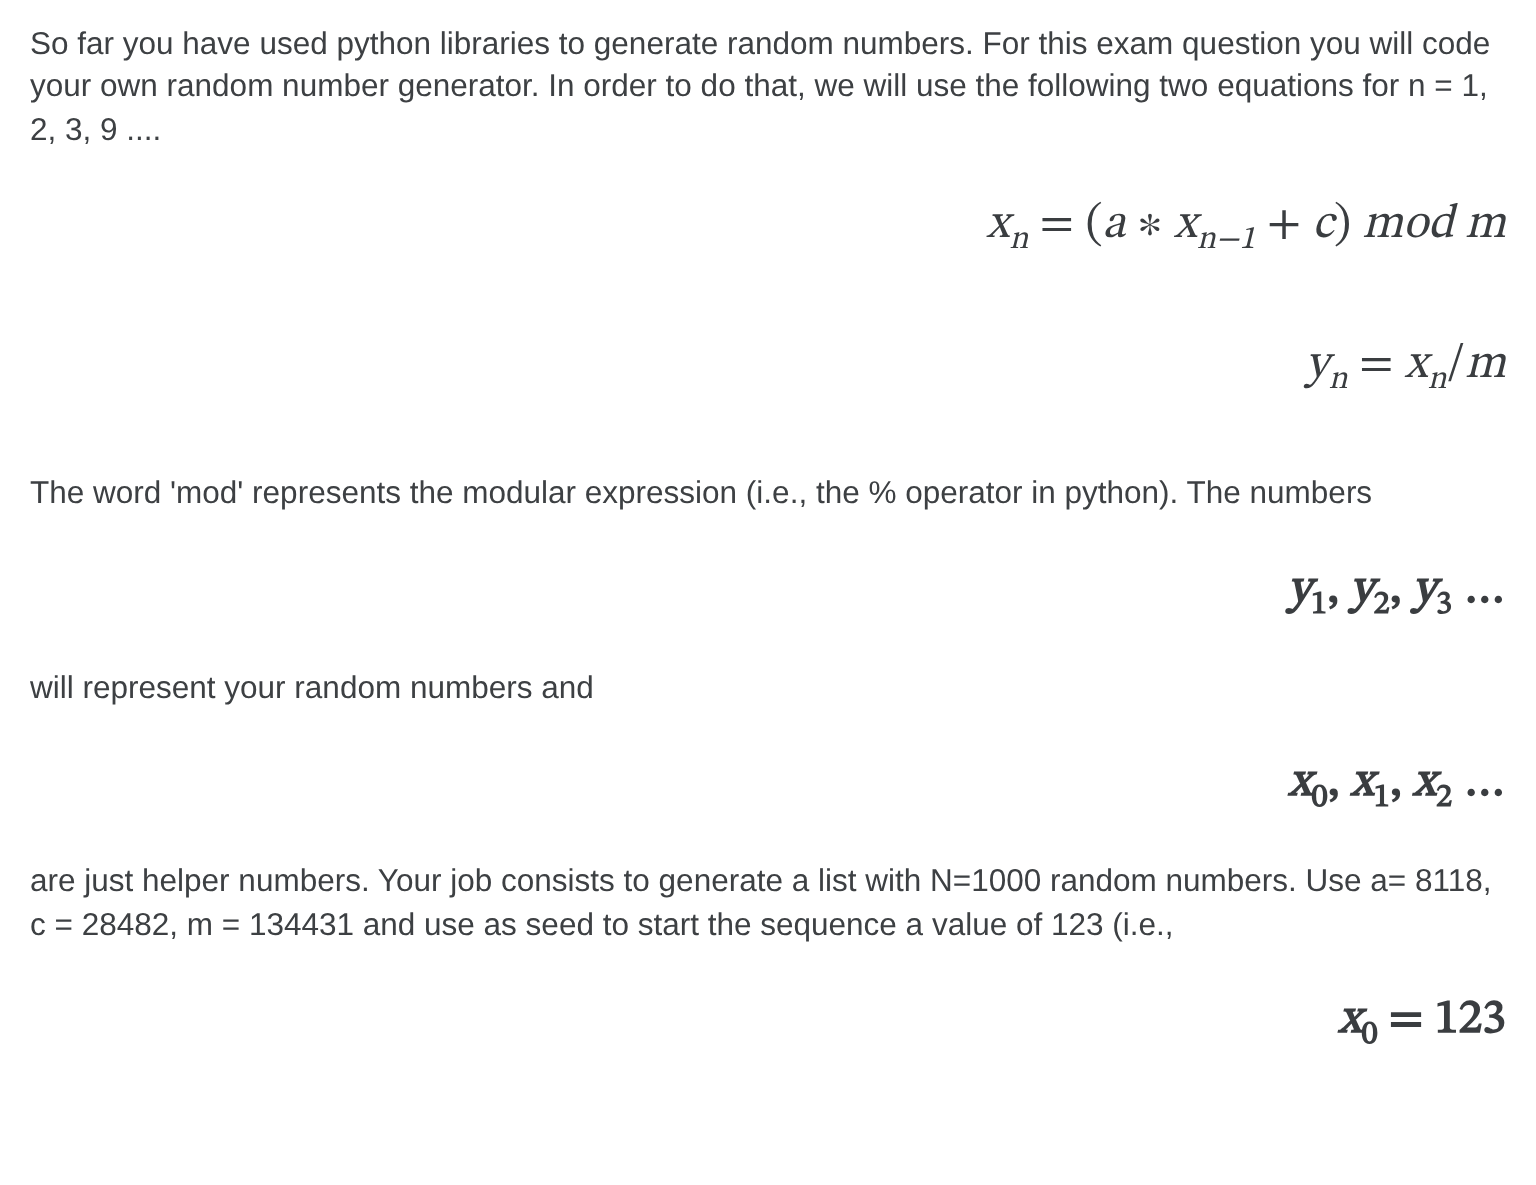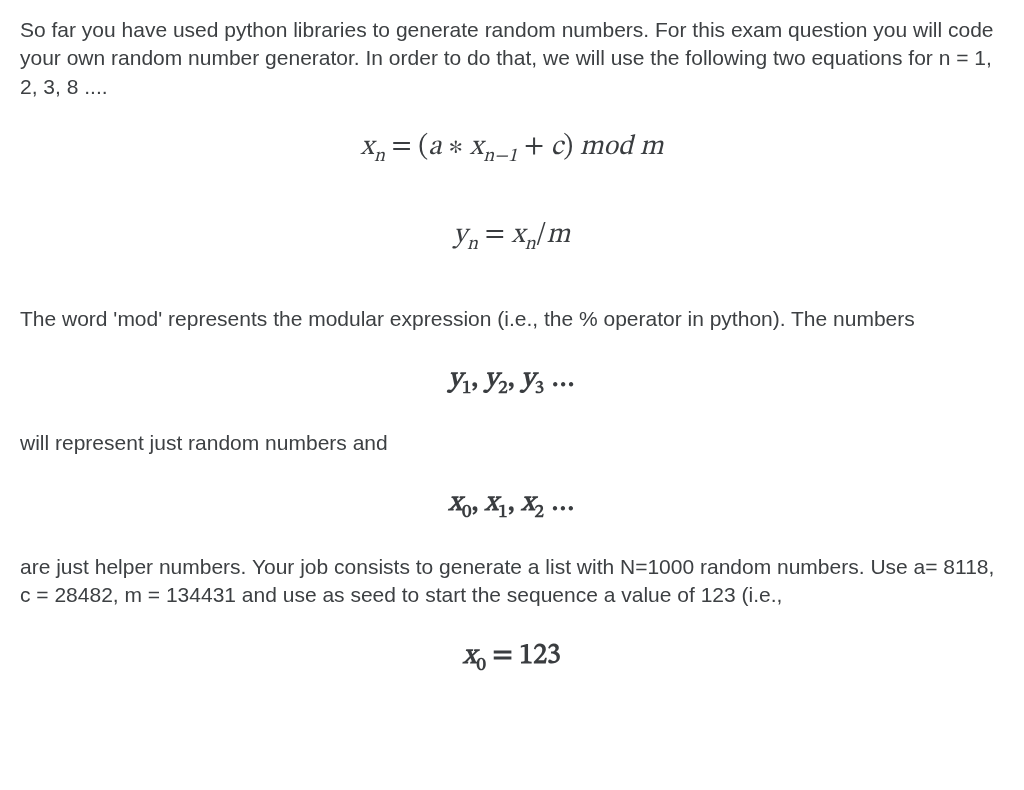--- a/index.html
+++ b/index.html
@@ -10,60 +10,60 @@
       font-size: 21px;
       line-height: 1.35;
       background: #ffffff;
       width: 1024px;
       box-sizing: border-box;
     }
     .para {
       margin: 0 0 28px 0;
     }
     .equation {
-      text-align: center;
+      text-align: right;
       font-family: 'Cambria Math', 'STIX Two Math', 'Latin Modern Math', 'Times New Roman', serif;
-      font-size: 28px;
+      font-size: 32px;
       font-style: italic;
       margin: 18px 0 50px 0;
       color: #3a3d40;
     }
     .equation.tight {
       margin: 14px 0 30px 0;
       font-weight: bold;
     }
     sub {
       font-size: 0.68em;
       vertical-align: sub;
       line-height: 0;
     }
     .upright {
       font-style: normal;
     }
   </style>
 </head>
 <body>
 
-<p class="para">So far you have used python libraries to generate random numbers. For this exam question you will code your own random number generator. In order to do that, we will use the following two equations for n = 1, 2, 3, 8 ....</p>
+<p class="para">So far you have used python libraries to generate random numbers. For this exam question you will code your own random number generator. In order to do that, we will use the following two equations for n = 1, 2, 3, 9 ....</p>
 
 <div class="equation">
   <span>x</span><sub>n</sub><span class="upright"> = </span><span class="upright">(</span><span>a</span><span class="upright"> ∗ </span><span>x</span><sub>n−1</sub><span class="upright"> + </span><span>c</span><span class="upright">)</span><span>  mod  </span><span>m</span>
 </div>
 
 <div class="equation">
   <span>y</span><sub>n</sub><span class="upright"> = </span><span>x</span><sub>n</sub><span class="upright">/</span><span>m</span>
 </div>
 
 <p class="para">The word 'mod' represents the modular expression (i.e., the % operator in python). The numbers</p>
 
 <div class="equation tight">
   <span>y</span><sub class="upright">1</sub><span class="upright">, </span><span>y</span><sub class="upright">2</sub><span class="upright">, </span><span>y</span><sub class="upright">3</sub><span class="upright"> …</span>
 </div>
 
-<p class="para">will represent just random numbers and</p>
+<p class="para">will represent your random numbers and</p>
 
 <div class="equation tight">
   <span>x</span><sub class="upright">0</sub><span class="upright">, </span><span>x</span><sub class="upright">1</sub><span class="upright">, </span><span>x</span><sub class="upright">2</sub><span class="upright"> …</span>
 </div>
 
 <p class="para"> are just helper numbers. Your job consists to generate a list with N=1000 random numbers. Use a= 8118, c = 28482, m = 134431 and use as seed to start the sequence a value of 123 (i.e.,</p>
 
 <div class="equation tight" style="margin-bottom:17px">
   <span>x</span><sub class="upright">0</sub><span class="upright"> = </span><span class="upright">123</span>
 </div>

